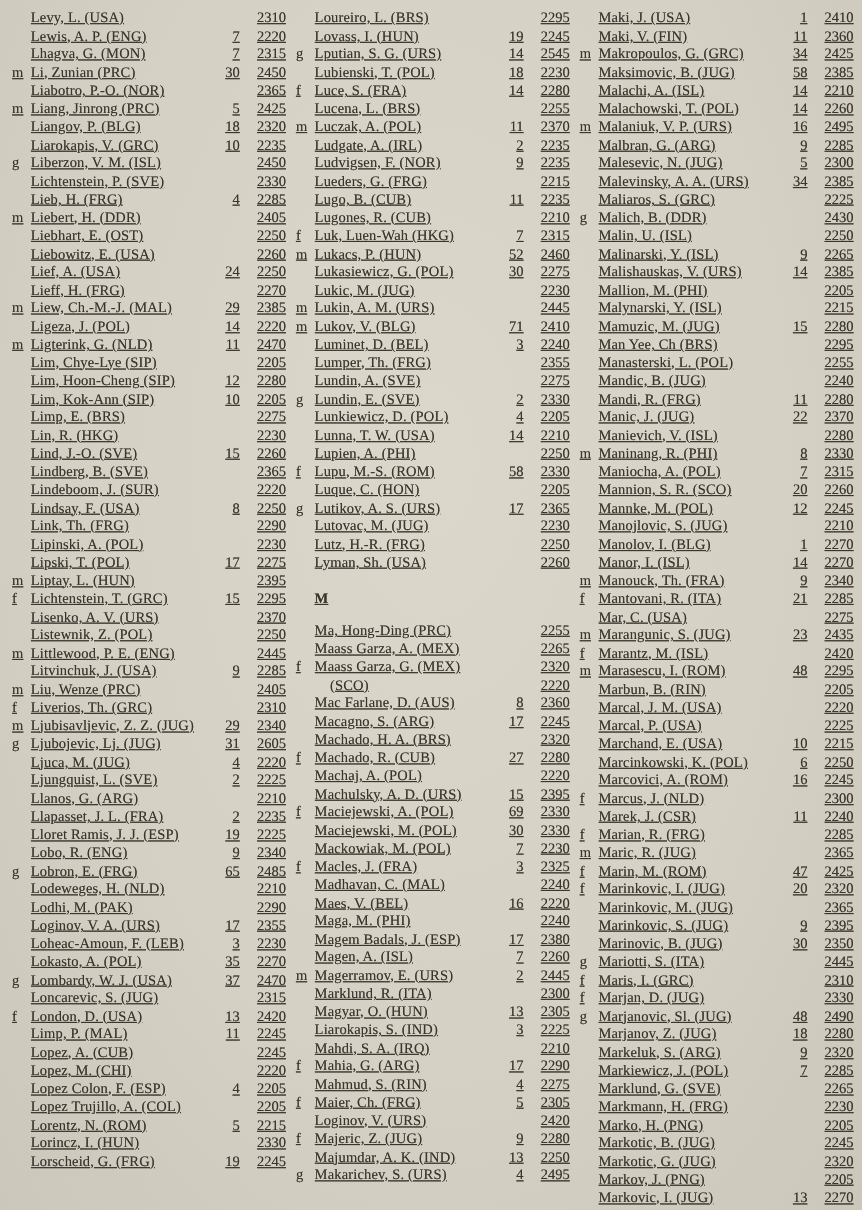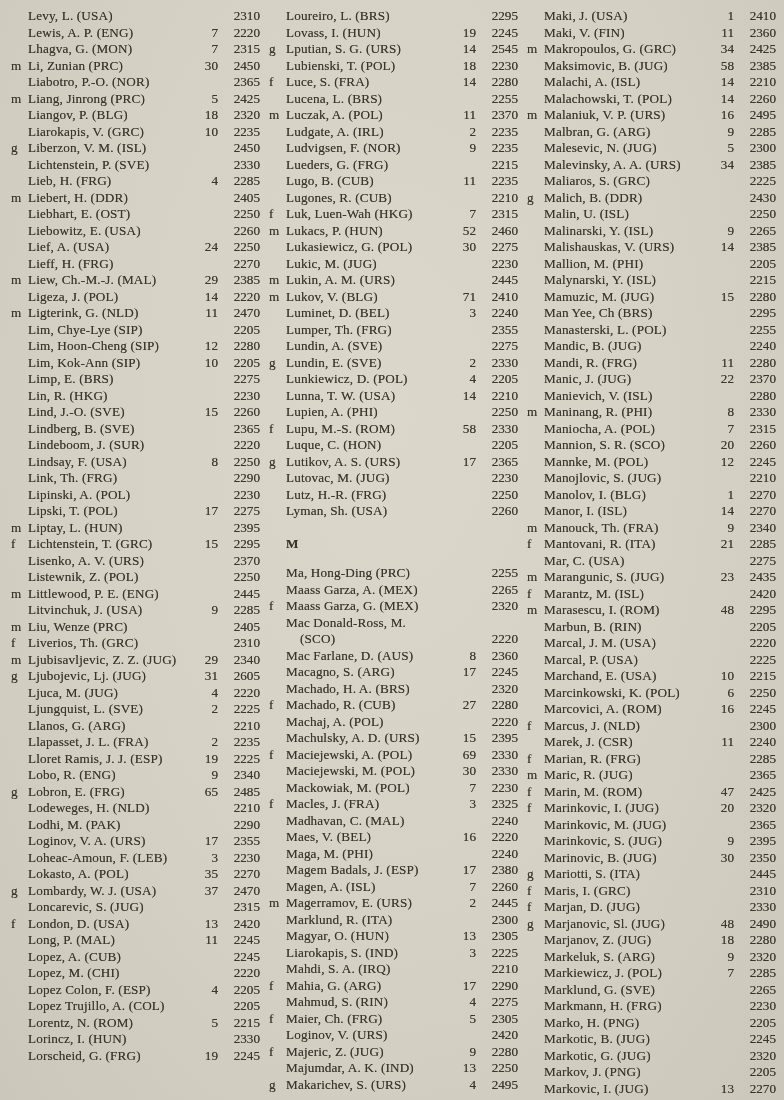--- a/index.html
+++ b/index.html
@@ -7,20 +7,21 @@
     width:784px;height:1100px;overflow:hidden;
     background:radial-gradient(ellipse at 50% 38%, #dbd7ca 0%, #d5d1c4 55%, #cbc7ba 100%);
     font-family:"Liberation Serif","DejaVu Serif",serif;
     color:#39362f;
     font-size:13.2px;
   }
   .page{
     display:flex;
     padding:8px 8px 0 10px;
     gap:8px;
+    text-decoration:underline;
   }
   .col{width:250px;flex:none;}
   .row{
     display:flex;
     align-items:baseline;
     line-height:16.5px;
     white-space:nowrap;
     text-shadow:0 0 0.3px rgba(40,36,28,0.55);
   }
   .t{width:17px;flex:none;padding-left:1px;}
@@ -431,21 +432,21 @@
 
   <div class="row">
     <span class="t">f</span>
     <span class="n">London, D. (USA)</span>
     <span class="g">13</span>
     <span class="r">2420</span>
   </div>
 
   <div class="row">
     <span class="t"></span>
-    <span class="n">Long, P. (MAL)</span>
+    <span class="n">Limp, P. (MAL)</span>
     <span class="g">11</span>
     <span class="r">2245</span>
   </div>
 
   <div class="row">
     <span class="t"></span>
     <span class="n">Lopez, A. (CUB)</span>
     <span class="g"></span>
     <span class="r">2245</span>
   </div>
@@ -729,26 +730,20 @@
     <span class="r">2265</span>
   </div>
 
   <div class="row">
     <span class="t">f</span>
     <span class="n">Maass Garza, G. (MEX)</span>
     <span class="g"></span>
     <span class="r">2320</span>
   </div>
 
-  <div class="row">
-    <span class="t"></span>
-    <span class="n">Mac Donald-Ross, M.</span>
-    <span class="g"></span>
-    <span class="r"></span>
-  </div>
 
   <div class="row cont">
     <span class="t"></span>
     <span class="n">(SCO)</span>
     <span class="g"></span>
     <span class="r">2220</span>
   </div>
 
   <div class="row">
     <span class="t"></span>

